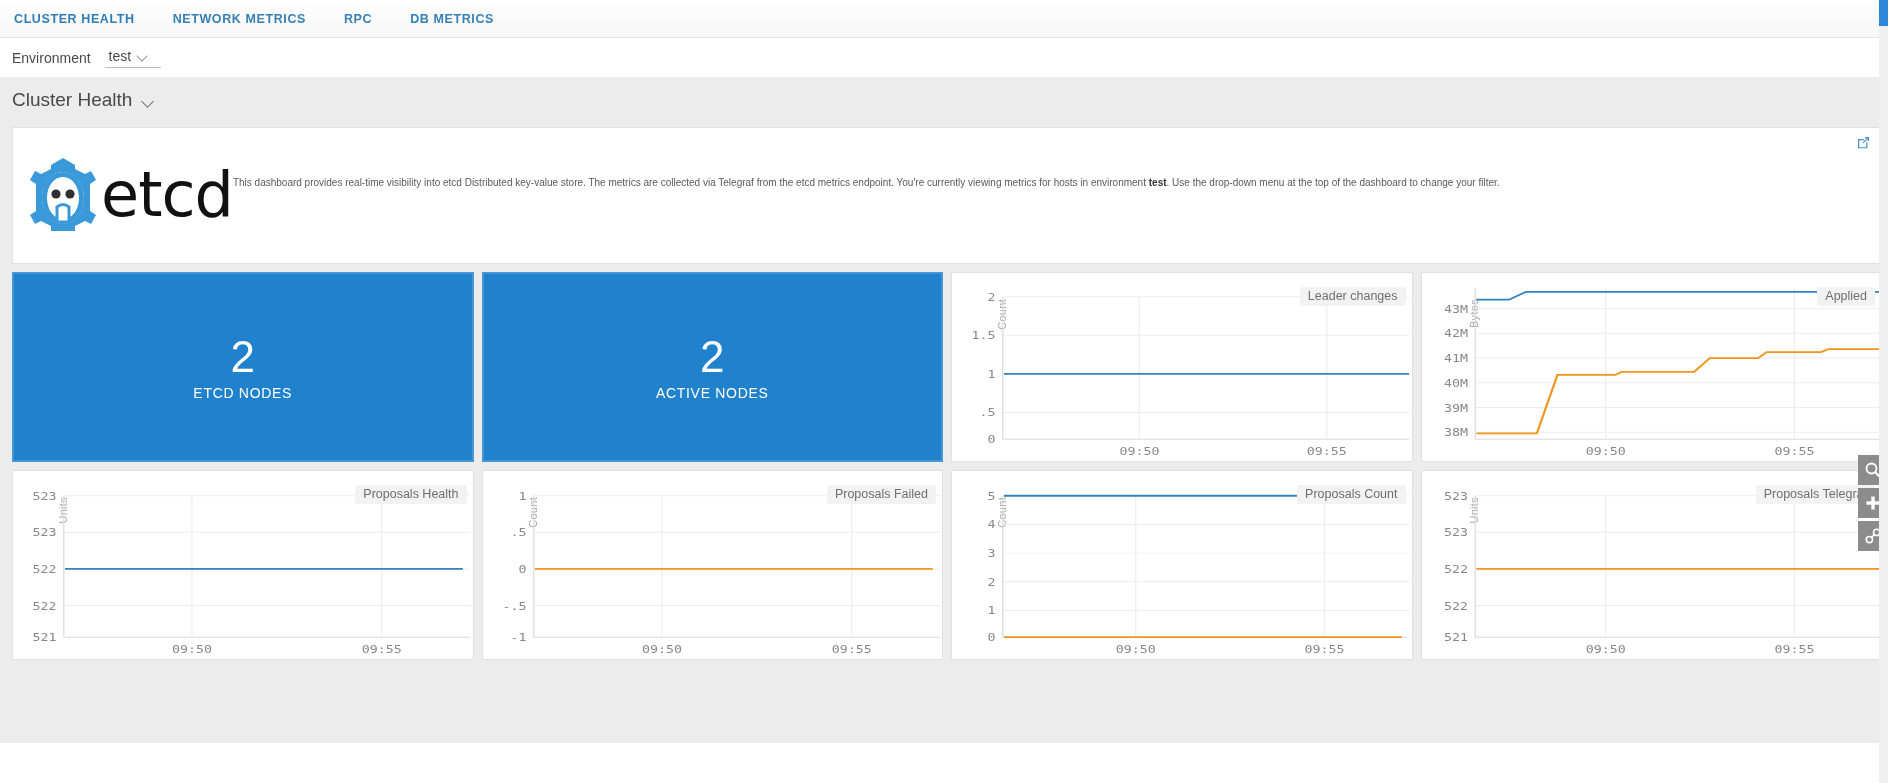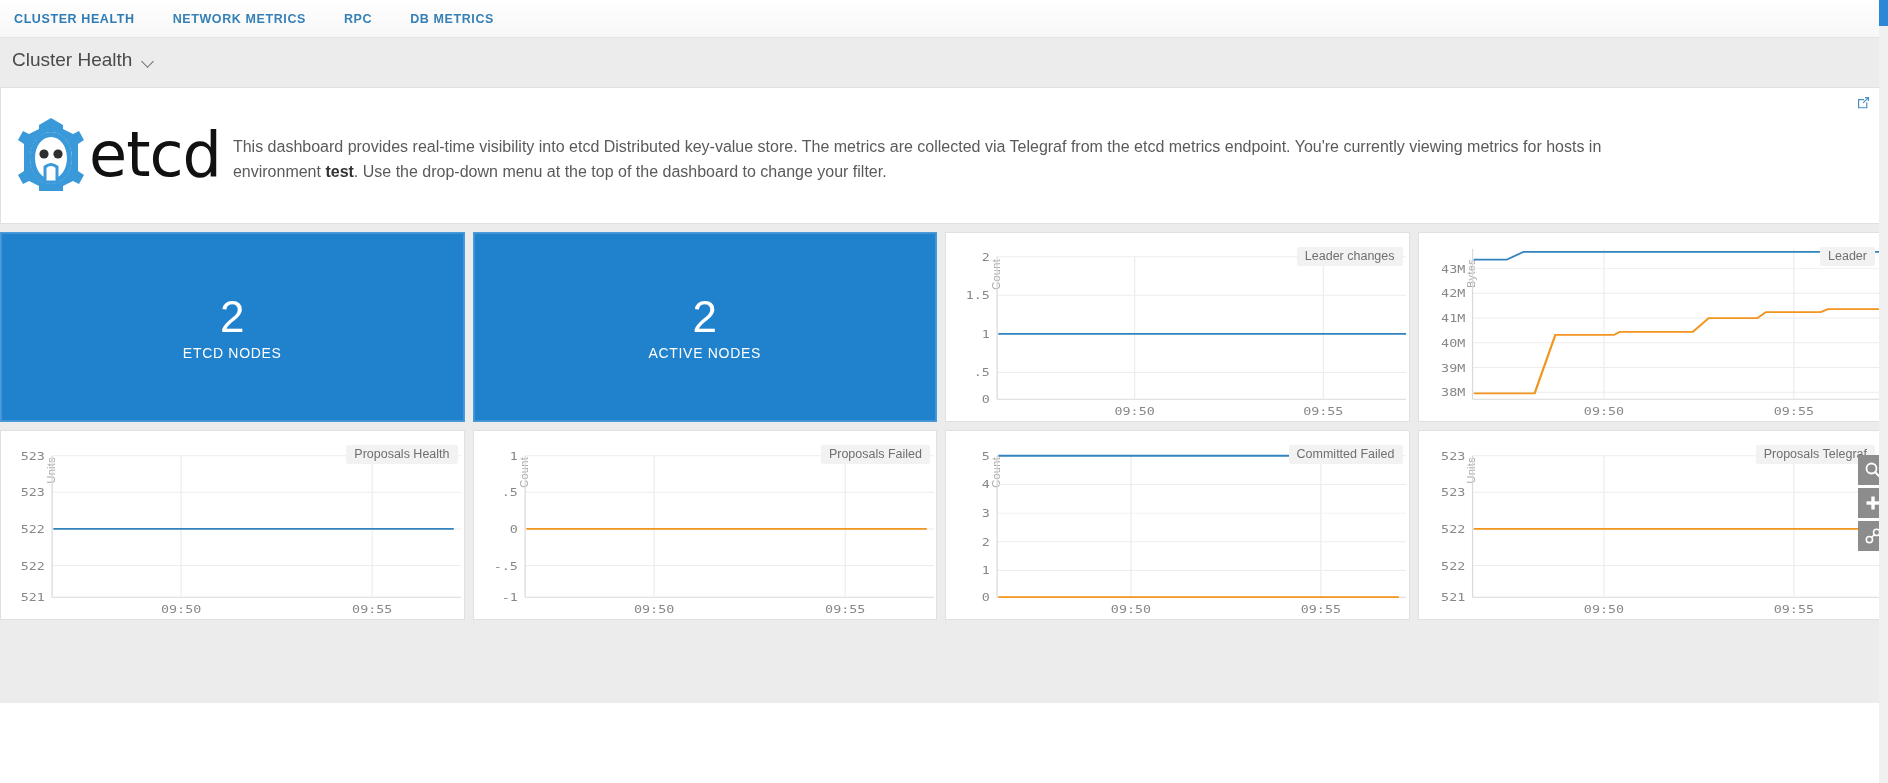--- a/index.html
+++ b/index.html
@@ -62,21 +62,21 @@
   .titlestrip .dtitle {
     font-size: 19px; color: #4a4a4a; font-weight: 400;
   }
   .titlestrip .chev { margin-left: 11px; margin-top: 3px; }
   .titlestrip .chev::after { border-color: #6b6b6b; width: 8px; height: 8px; }
 
   
   .canvas {
     position: relative;
     background: #ececec;
-    padding: 6px 6px 0 0;
+    padding: 6px 6px 0 12px;
     height: 622px;
   }
 
   
   .desc-cell {
     position: relative;
     background: #fff;
     border: 1px solid #e0e0e0;
     height: 137px;
     margin-bottom: 8px;
@@ -90,22 +90,22 @@
   .extlink svg { display: block; }
 
   .etcd-logo { flex: 0 0 auto; display: flex; align-items: center; margin-top: 6px; }
   .etcd-logo svg { display: block; }
   .etcd-word {
     font-family: "DejaVu Sans", sans-serif;
     font-size: 62px; line-height: 58px; color: #111;
     letter-spacing: -1px; margin-left: 2px;
   }
   .desc-text {
-    font-size: 16px; line-height: 25px; color: #5a5a5a;
-    margin-top: 24px; margin-left: 12px; max-width: 1380px;
+    font-size: 10px; line-height: 17px; color: #5a5a5a;
+    margin-top: 24px; margin-left: 0; max-width: 1380px;
   }
   .desc-text b { color: #333; font-weight: 700; }
 
   
   .grid-row { display: flex; gap: 8px; margin-bottom: 8px; }
   .cell {
     flex: 1 1 0; position: relative; background: #fff;
     border: 1px solid #e0e0e0; height: 190px; overflow: hidden;
   }
   .cell.blue {
@@ -163,20 +163,27 @@
 
 <div id="root">
 
   <div class="topnav">
     <div class="tab active">CLUSTER HEALTH</div>
     <div class="tab">NETWORK METRICS</div>
     <div class="tab">RPC</div>
     <div class="tab">DB METRICS</div>
   </div>
 
+  <div class="filterbar">
+    <span class="flabel">Environment</span>
+    <div class="fselect">
+      <span class="fval">test</span>
+      <span class="chev"></span>
+    </div>
+  </div>
 
   <div class="titlestrip">
     <span class="dtitle">Cluster Health</span>
     <span class="chev"></span>
   </div>
 
   <div class="canvas">
 
     <div class="desc-cell">
       <div class="extlink">
@@ -237,21 +244,21 @@
             <text class="tick" x="36" y="145" text-anchor="end">.5</text>
             <text class="tick" x="36" y="172" text-anchor="end">0</text>
             <text class="tick" x="155" y="184" text-anchor="middle">09:50</text>
             <text class="tick" x="310" y="184" text-anchor="middle">09:55</text>
             <polyline fill="none" stroke="#3182bd" stroke-width="1.8" points="43,102 378,102"></polyline>
           </svg>
         </div>
       </div>
 
       <div class="cell">
-        <div class="panel-title">Leader</div>
+        <div class="panel-title">Applied</div>
         <div class="ytitle wide">Bytes</div>
         <div class="plot">
           <svg viewBox="0 0 380 190" preserveAspectRatio="none">
             <line class="gridline" x1="44" y1="36" x2="378" y2="36"></line>
             <line class="gridline" x1="44" y1="61" x2="378" y2="61"></line>
             <line class="gridline" x1="44" y1="86" x2="378" y2="86"></line>
             <line class="gridline" x1="44" y1="111" x2="378" y2="111"></line>
             <line class="gridline" x1="44" y1="136" x2="378" y2="136"></line>
             <line class="gridline" x1="44" y1="161" x2="378" y2="161"></line>
             <line class="axisline" x1="44" y1="168" x2="378" y2="168"></line>
@@ -319,21 +326,21 @@
             <text class="tick" x="36" y="140" text-anchor="end">-.5</text>
             <text class="tick" x="36" y="172" text-anchor="end">-1</text>
             <text class="tick" x="148" y="184" text-anchor="middle">09:50</text>
             <text class="tick" x="305" y="184" text-anchor="middle">09:55</text>
             <polyline fill="none" stroke="#f2941e" stroke-width="1.8" points="43,99 372,99"></polyline>
           </svg>
         </div>
       </div>
 
       <div class="cell">
-        <div class="panel-title">Committed Failed</div>
+        <div class="panel-title">Proposals Count</div>
         <div class="ytitle">Count</div>
         <div class="plot">
           <svg viewBox="0 0 380 190" preserveAspectRatio="none">
             <line class="gridline" x1="42" y1="25" x2="378" y2="25"></line>
             <line class="gridline" x1="42" y1="54" x2="378" y2="54"></line>
             <line class="gridline" x1="42" y1="83" x2="378" y2="83"></line>
             <line class="gridline" x1="42" y1="112" x2="378" y2="112"></line>
             <line class="gridline" x1="42" y1="141" x2="378" y2="141"></line>
             <line class="axisline" x1="42" y1="168" x2="378" y2="168"></line>
             <line class="gridline" x1="152" y1="25" x2="152" y2="168"></line>

